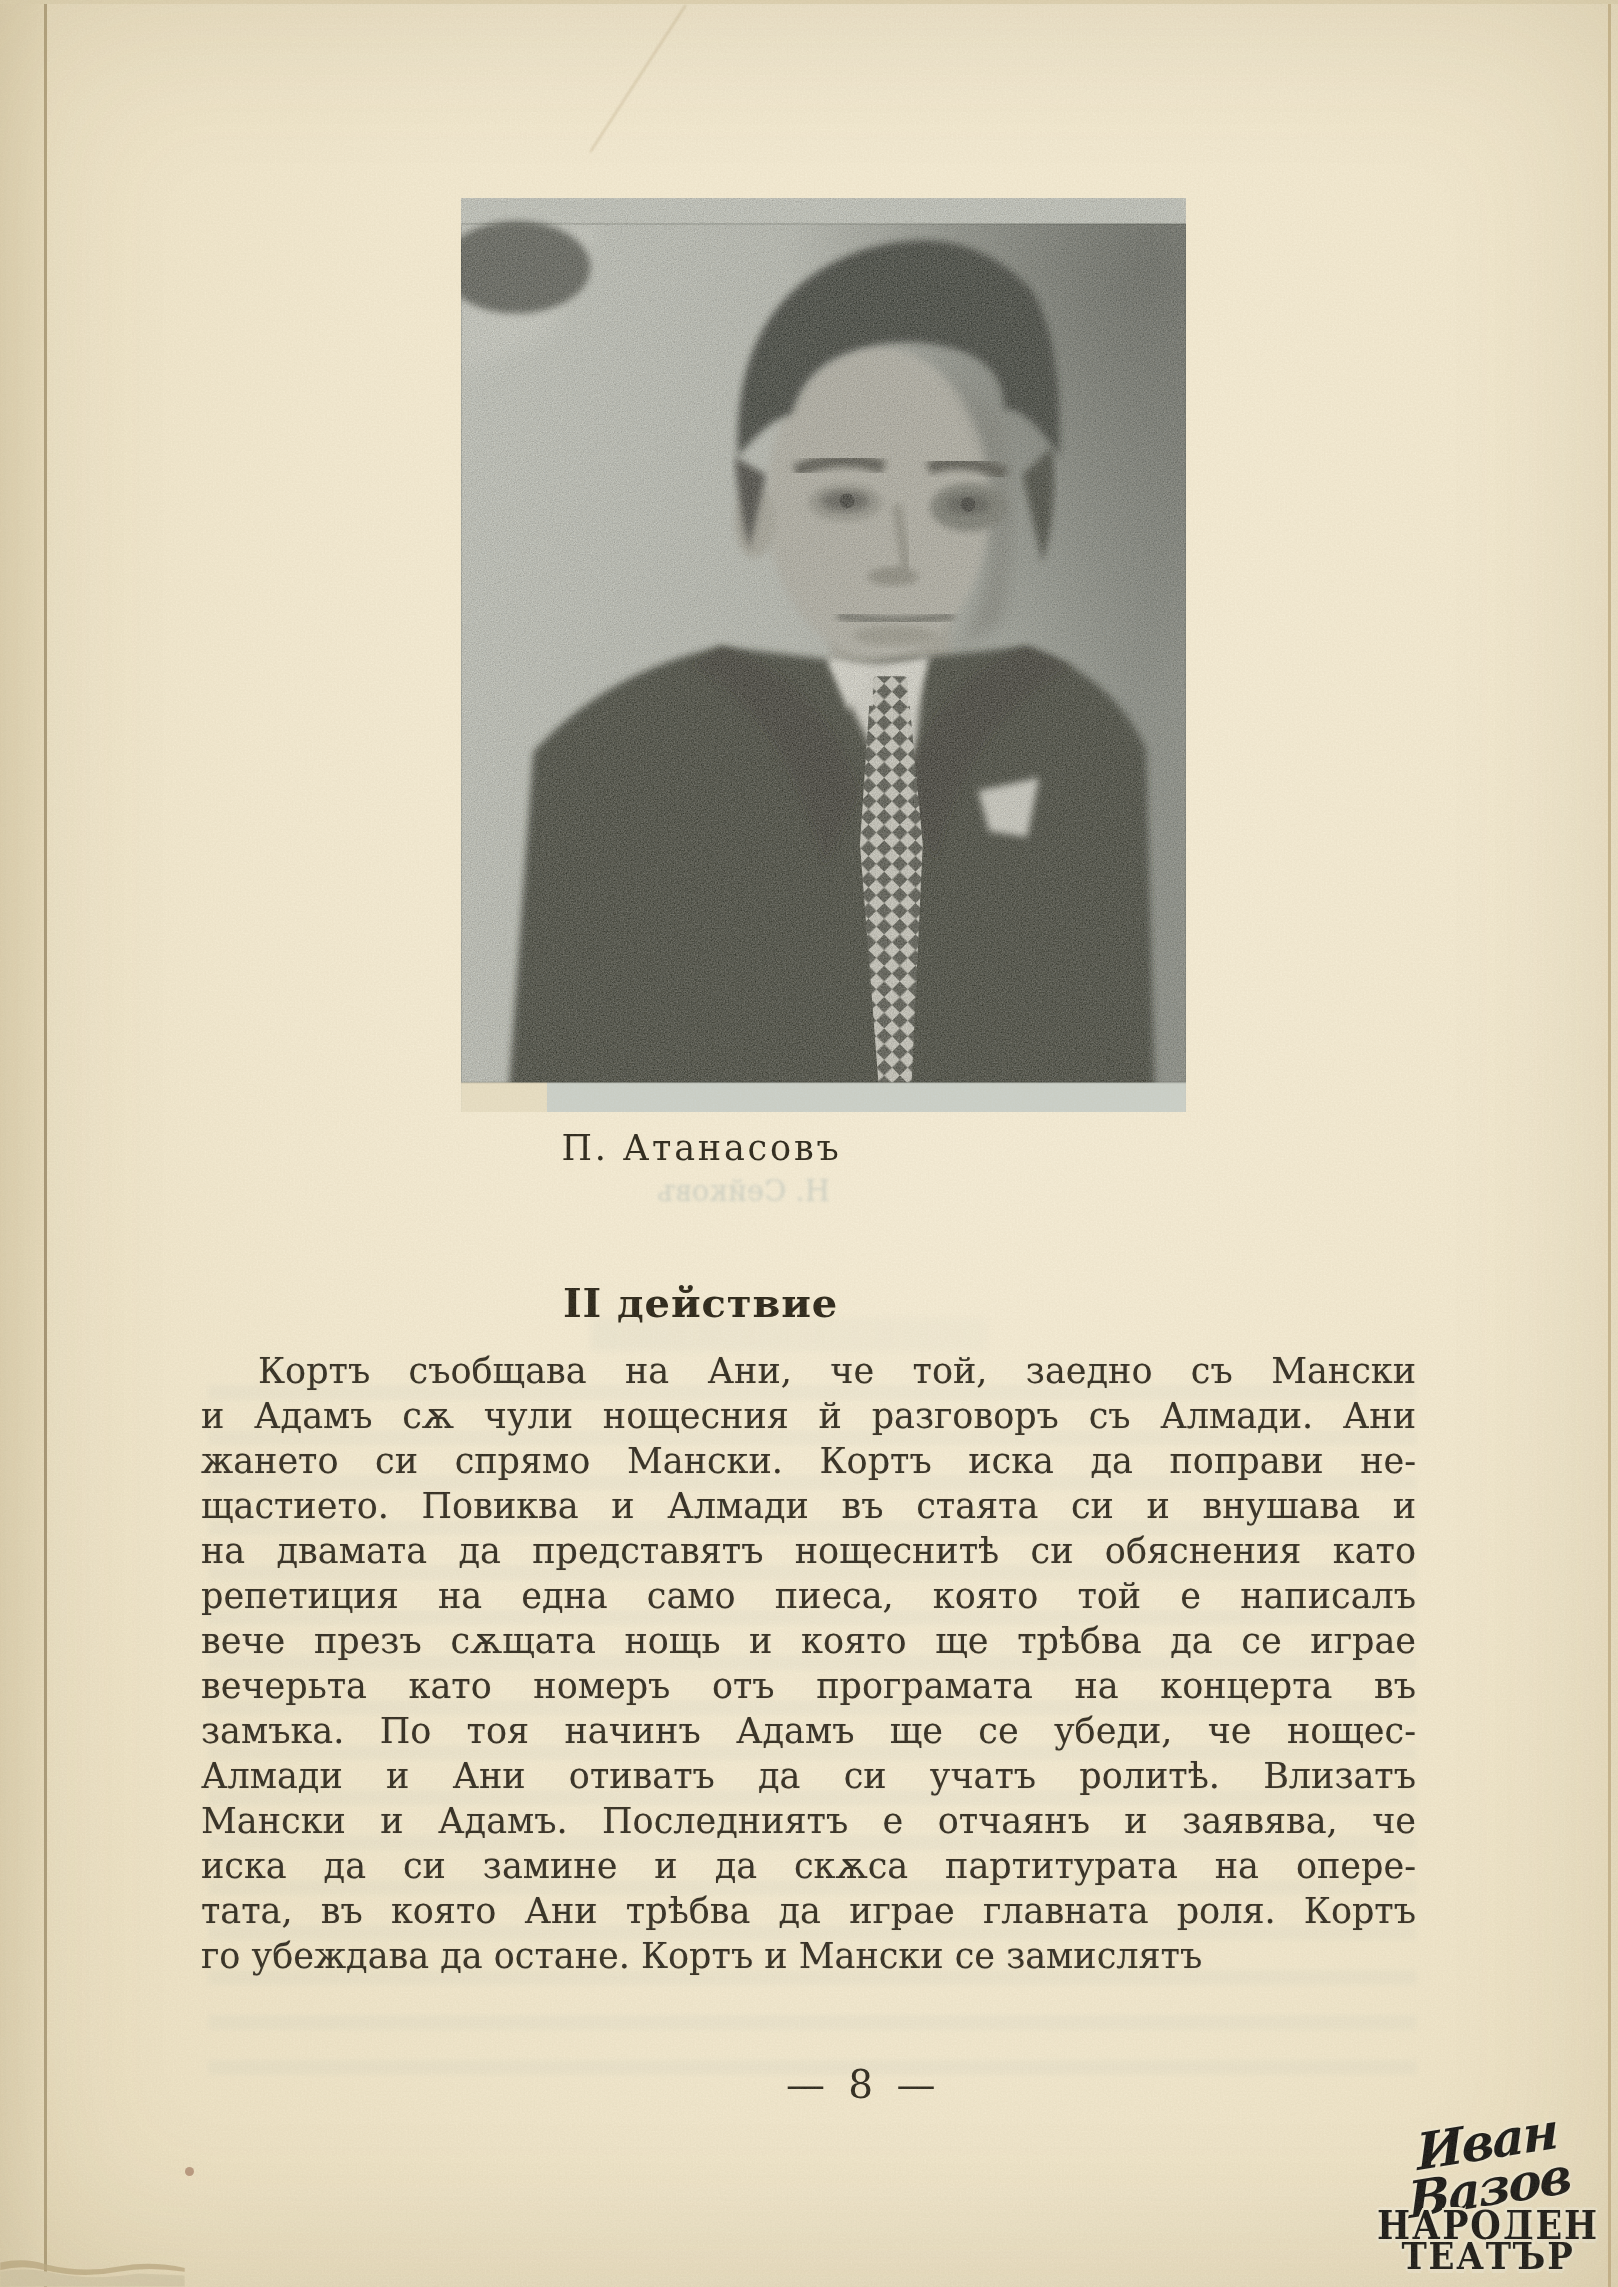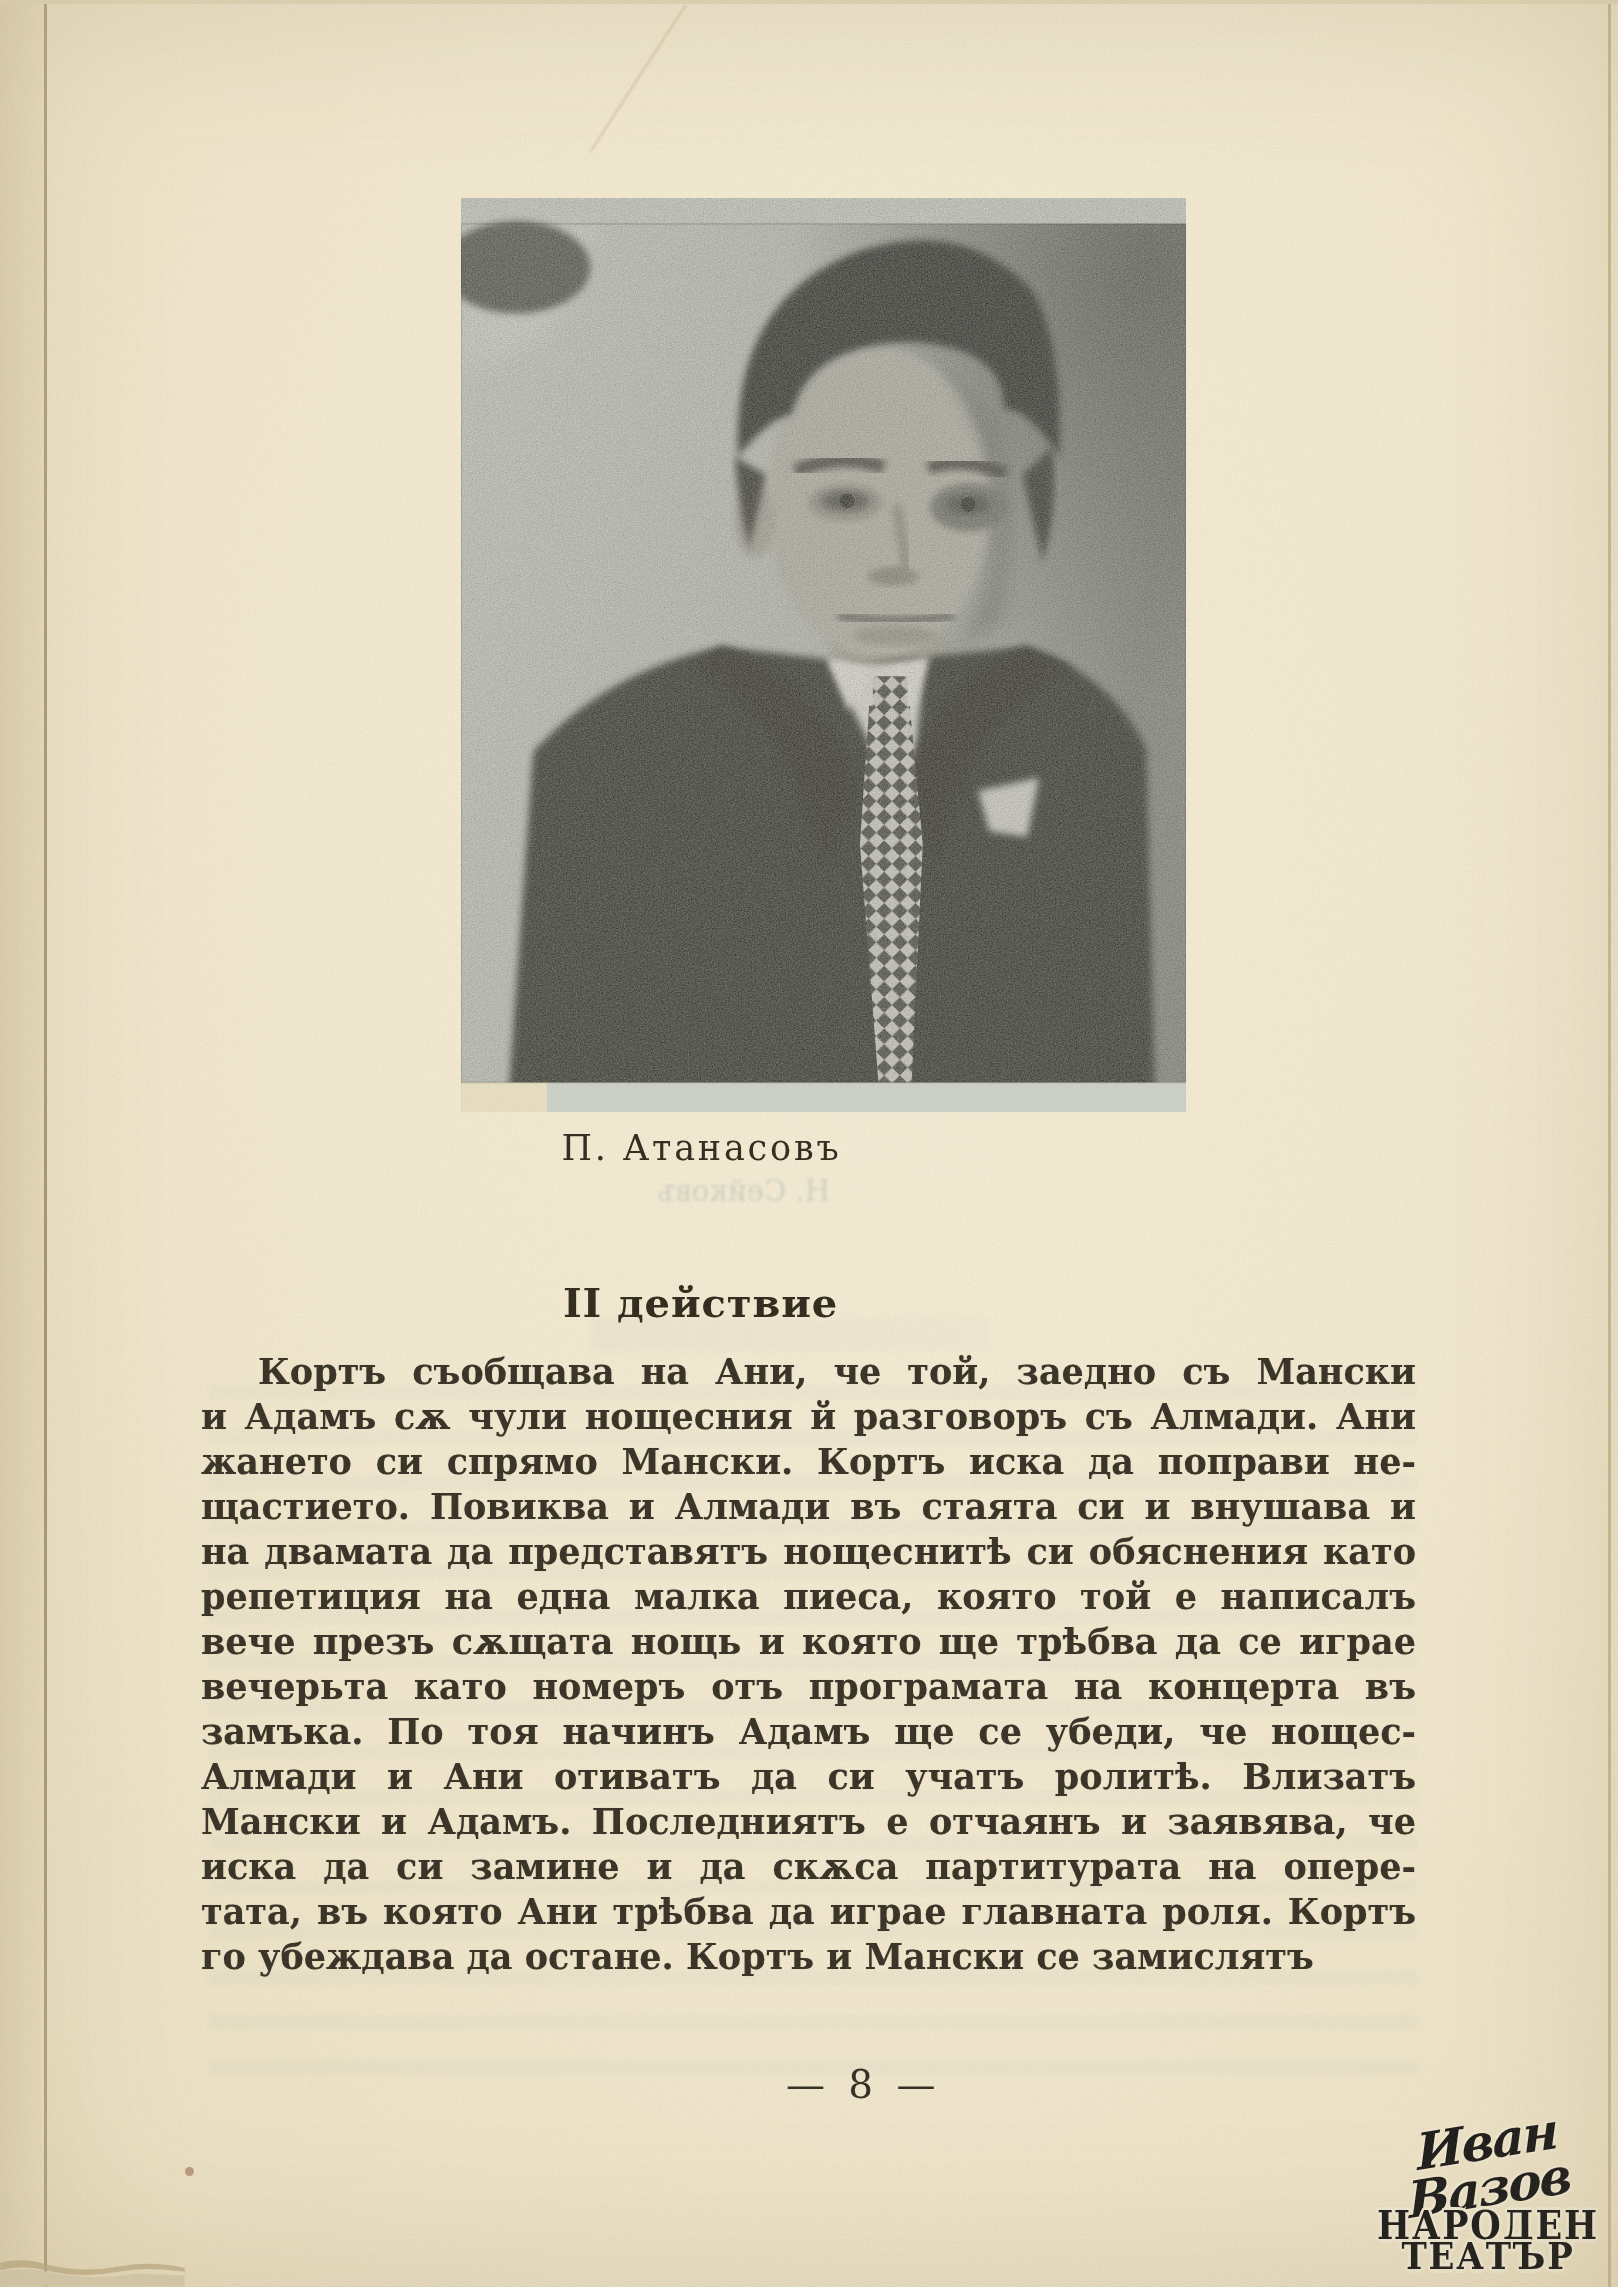--- a/index.html
+++ b/index.html
@@ -31,21 +31,21 @@
   .caption{position:absolute;left:457px;top:1128px;width:489px;text-align:center;
     font-size:35px;letter-spacing:2.8px;color:#272318;}
   .ghost-caption{position:absolute;left:605px;top:1174px;width:277px;text-align:center;
     font-size:29px;color:#7b98a2;opacity:.30;transform:scaleX(-1);filter:blur(1.4px);}
   
   .heading{position:absolute;left:563px;top:1279px;width:591px;text-align:left;
     font-size:40px;font-weight:bold;letter-spacing:0.9px;color:#272216;}
   
   .body-text{position:absolute;left:201px;top:1349px;width:1215px;font-size:35px;
     line-height:45px;color:#2f2a20;text-shadow:0 0 0.9px rgba(47,42,32,.35);}
-  .bline{text-align:justify;text-align-last:justify;white-space:normal;font-weight:bold;}
+  .bline{text-align:justify;text-align-last:justify;white-space:normal;}
   .bline.indent{text-indent:57px;}
   .bline.last{text-align-last:left;}
   .ghost-lines{position:absolute;left:208px;top:1364px;width:1209px;height:711px;
     pointer-events:none;opacity:.55;filter:blur(2.8px);
     background:repeating-linear-gradient(0deg,
       rgba(150,172,178,.13) 0 14.8px, rgba(150,172,178,0) 14.8px 45px);}
   .ghost-block-heading{position:absolute;left:591px;top:1318px;width:397px;height:33px;
     pointer-events:none;opacity:.5;filter:blur(3.7px);
     background:linear-gradient(90deg,rgba(150,172,178,.16),rgba(150,172,178,.07));}
   
@@ -187,21 +187,21 @@
   <div class="heading">II действие</div>
 
   <div class="ghost-lines"></div>
 
   <div class="body-text">
     <div class="bline indent">Кортъ съобщава на Ани, че той, заедно съ Мански</div>
     <div class="bline">и Адамъ сѫ чули нощесния й разговоръ съ Алмади. Ани</div>
     <div class="bline">жането си спрямо Мански. Кортъ иска да поправи не-</div>
     <div class="bline">щастието. Повиква и Алмади въ стаята си и внушава и</div>
     <div class="bline">на двамата да представятъ нощеснитѣ си обяснения като</div>
-    <div class="bline">репетиция на една малка пиеса, която той е написалъ</div>
+    <div class="bline">репетиция на една само пиеса, която той е написалъ</div>
     <div class="bline">вече презъ сѫщата нощь и която ще трѣбва да се играе</div>
     <div class="bline">вечерьта като номеръ отъ програмата на концерта въ</div>
     <div class="bline">замъка. По тоя начинъ Адамъ ще се убеди, че нощес-</div>
     <div class="bline">Алмади и Ани отиватъ да си учатъ ролитѣ. Влизатъ</div>
     <div class="bline">Мански и Адамъ. Последниятъ е отчаянъ и заявява, че</div>
     <div class="bline">иска да си замине и да скѫса партитурата на опере-</div>
     <div class="bline">тата, въ която Ани трѣбва да играе главната роля. Кортъ</div>
     <div class="bline last">го убеждава да остане. Кортъ и Мански се замислятъ</div>
   </div>
 

